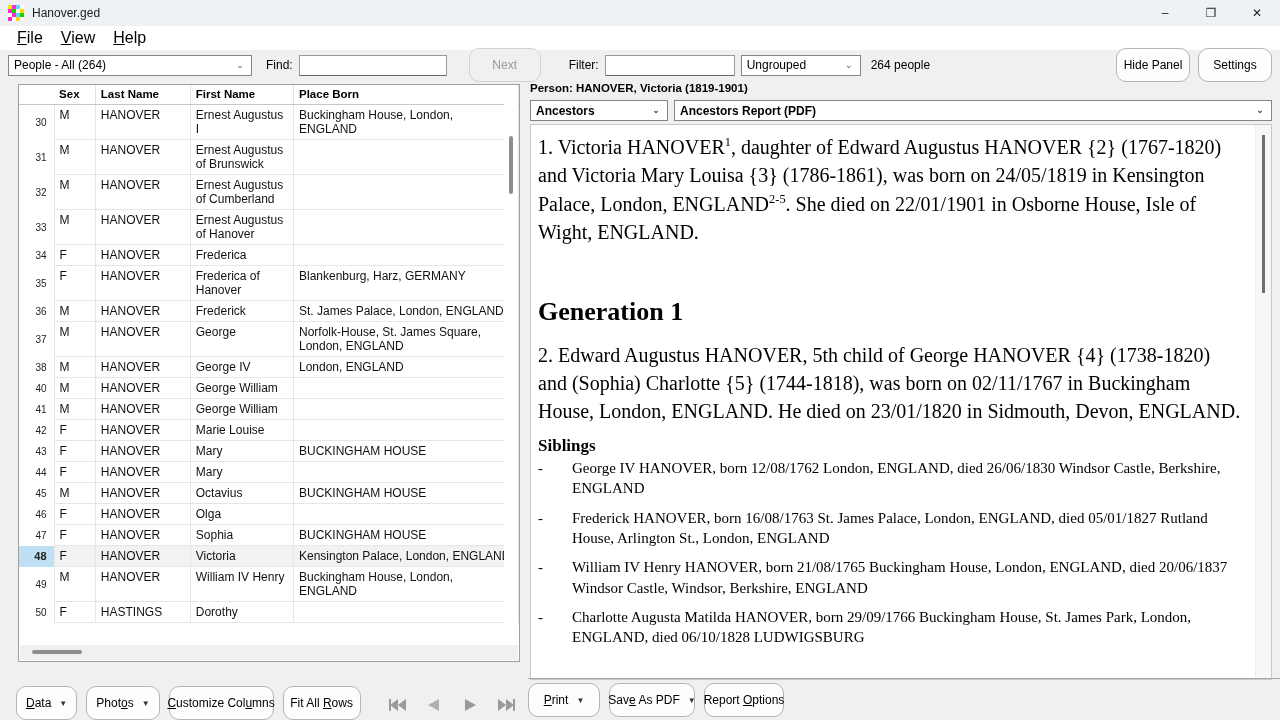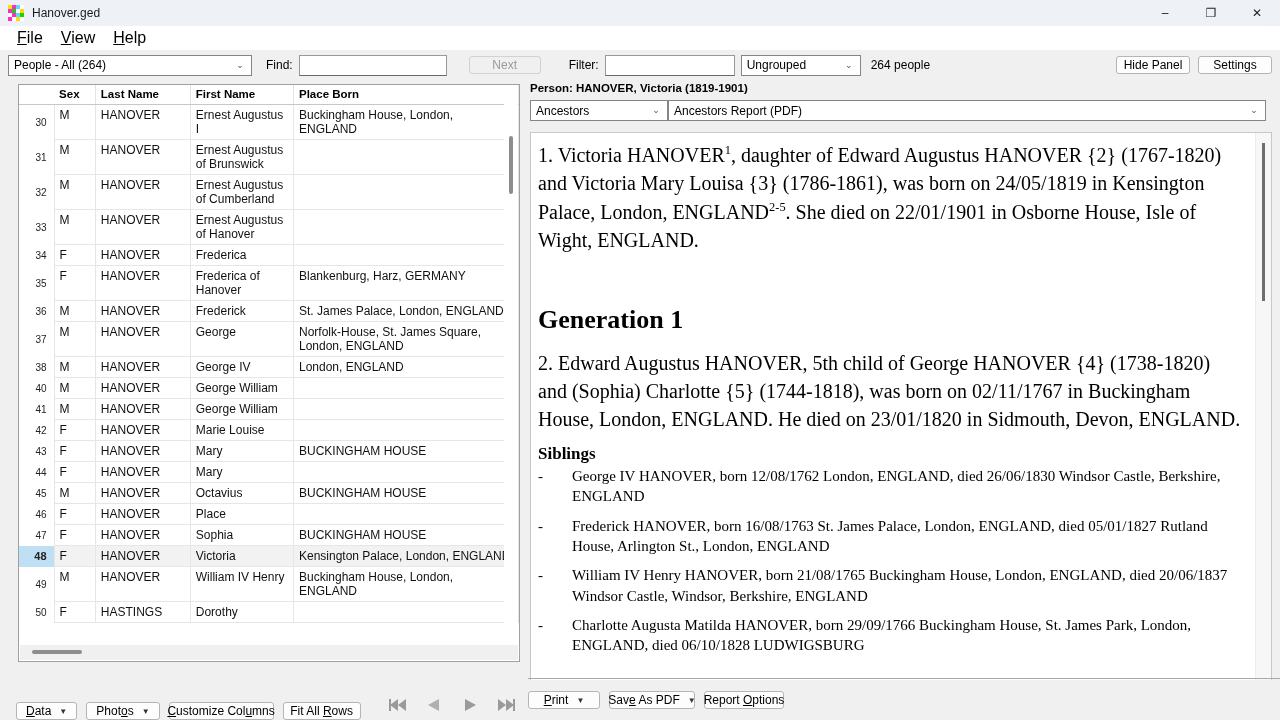--- a/index.html
+++ b/index.html
@@ -54,21 +54,21 @@
   .combo .caret {
     margin-left: auto; width: 14px; text-align: center;
     color: #555; font-size: 9px; line-height: 1;
   }
   .tb-label { font-size: 12px; color: #000; margin: 0 6px 0 0; }
   .txtinput {
     height: 21px; background: #fff; border: 1px solid #999; border-bottom-color:#6a6a6a;
     font-size: 12px; padding: 0 4px; color: #000;
   }
   .btn {
-    height: 18px; background: #fdfdfd; border: 1px solid #b5b5b5; border-radius: 3px;
+    height: 34px; background: #fdfdfd; border: 1px solid #b5b5b5; border-radius: 10px;
     font-size: 12px; color: #000; display: inline-flex; align-items: center; justify-content: center;
     padding: 0 9px; white-space: nowrap;
   }
   .btn.disabled { color: #9a9a9a; background:#f0f0f0; border-color:#d2d2d2; }
   .people-count { font-size: 12px; color: #000; margin-left: 10px; }
 
   
   .left-panel {
     position: absolute; left: 18px; top: 84px; width: 502px; height: 578px;
     background: #fff; border: 1px solid #a0a0a0; overflow: hidden;
@@ -117,21 +117,21 @@
   .splitter {
     position: absolute; left: 521px; top: 84px; width: 6px; height: 578px;
     background: #f0f0f0;
   }
 
   
   .right-panel {
     position: absolute; left: 530px; top: 82px; width: 742px; height: 590px;
   }
   .person-title { font-size: 11.5px; font-weight: bold; color: #000; margin-bottom: 6px; }
-  .rp-combos { display: flex; margin-bottom: 11px; }
+  .rp-combos { display: flex; gap: 6px; margin-bottom: 3px; font-weight: bold; }
   .report-view {
     position: relative; width: 742px; height: 556px;
     background: #fff; border: 1px solid #c8c8c8; overflow: hidden;
   }
   .report-body {
     position: absolute; left: 0; top: 0; right: 16px; bottom: 0;
     padding: 8px 14px 0 7px; overflow: hidden;
     font-family: "Liberation Serif", "DejaVu Serif", serif;
     color: #000;
   }
@@ -364,21 +364,21 @@
             <td class="idx">45</td>
             <td>M</td>
             <td>HANOVER</td>
             <td>Octavius</td>
             <td>BUCKINGHAM HOUSE</td>
           </tr>
           <tr>
             <td class="idx">46</td>
             <td>F</td>
             <td>HANOVER</td>
-            <td>Place</td>
+            <td>Olga</td>
             <td></td>
           </tr>
           <tr>
             <td class="idx">47</td>
             <td>F</td>
             <td>HANOVER</td>
             <td>Sophia</td>
             <td>BUCKINGHAM HOUSE</td>
           </tr>
           <tr class="selected">

